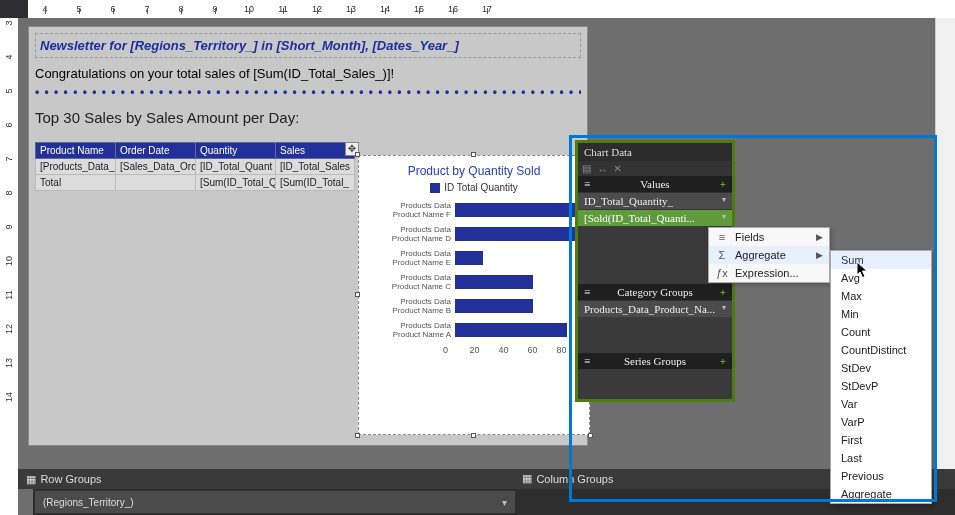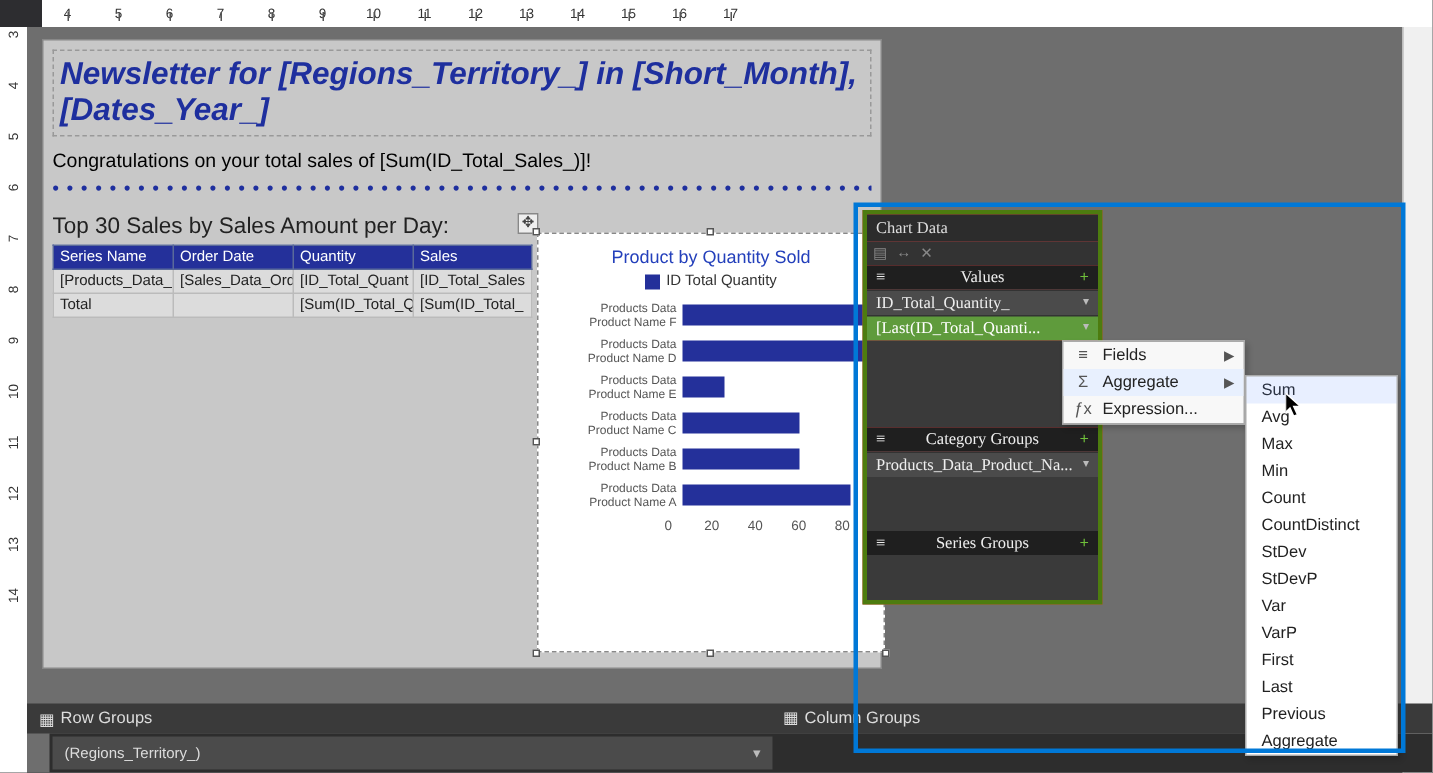--- a/index.html
+++ b/index.html
@@ -47,24 +47,24 @@
 }
 .page-area {
   position: absolute;
   top: 8px; left: 10px;
   width: 560px;
   height: 420px;
   background: #c8c8c8;
   border: 1px solid #888;
   padding: 6px;
 }
-.heading1 { color: #1e2f9e; font-size: 21px; font-weight: bold; font-style: italic; margin-bottom: 8px; border: 1px dashed #999; padding: 4px; }
+.heading1 { color: #1e2f9e; font-size: 13px; font-weight: bold; font-style: italic; margin-bottom: 8px; border: 1px dashed #999; padding: 4px; }
 .congr { color: #000000; font-size: 13px; margin-bottom: 4px; }
 .dotline { color: #1e2f9e; letter-spacing: 1px; font-size: 12px; font-weight: bold; white-space: nowrap; overflow: hidden; }
-.top30 { color: #222; font-size: 15px; margin-top: 10px; margin-bottom: 4px; }
+.top30 { color: #222; font-size: 15px; margin-top: 10px; margin-bottom: 16px; }
 .table-mini {
   border: 1px solid #999;
   background: #dcdcdc;
   font-size: 10px;
   border-collapse: collapse;
   width: 310px;
 }
 .table-mini th {
   background: #24309a;
   color: #fff;
@@ -276,21 +276,21 @@
 <div class="canvas">
 
   <div class="page-area">
     <div class="heading1">Newsletter for [Regions_Territory_] in [Short_Month], [Dates_Year_]</div>
     <div class="congr">Congratulations on your total sales of [Sum(ID_Total_Sales_)]!</div>
     <div class="dotline">• • • • • • • • • • • • • • • • • • • • • • • • • • • • • • • • • • • • • • • • • • • • • • • • • • • • • • • • • • • • • • • • • • • • • • • • • • • • • • • • • • • • • • • • • •</div>
     <div class="top30">Top 30 Sales by Sales Amount per Day:</div>
     <table class="table-mini">
       <tbody>
           <tr id="tbl-headers">
-            <th>Series Name</th>
+            <th>Product Name</th>
             <th>Order Date</th>
             <th>Quantity</th>
             <th>Sales</th>
           </tr>
       <tr id="tbl-data">
             <td>[Products_Data_</td>
             <td>[Sales_Data_Ord</td>
             <td>[ID_Total_Quant</td>
             <td>[ID_Total_Sales</td>
           </tr>
@@ -396,21 +396,21 @@
   <div class="section-h">
     <span>≡ </span>
     <span>Values</span>
     <span class="plus">+</span>
   </div>
   <div class="field-row">
     <span>ID_Total_Quantity_</span>
     <span class="dd">▾</span>
   </div>
   <div class="field-row sel">
-    <span>[Last(ID_Total_Quanti...</span>
+    <span>[Sold(ID_Total_Quanti...</span>
     <span class="dd">▾</span>
   </div>
   <div class="empty-space"></div>
   <div class="section-h">
     <span>≡ </span>
     <span>Category Groups</span>
     <span class="plus">+</span>
   </div>
   <div class="field-row">
     <span>Products_Data_Product_Na...</span>

